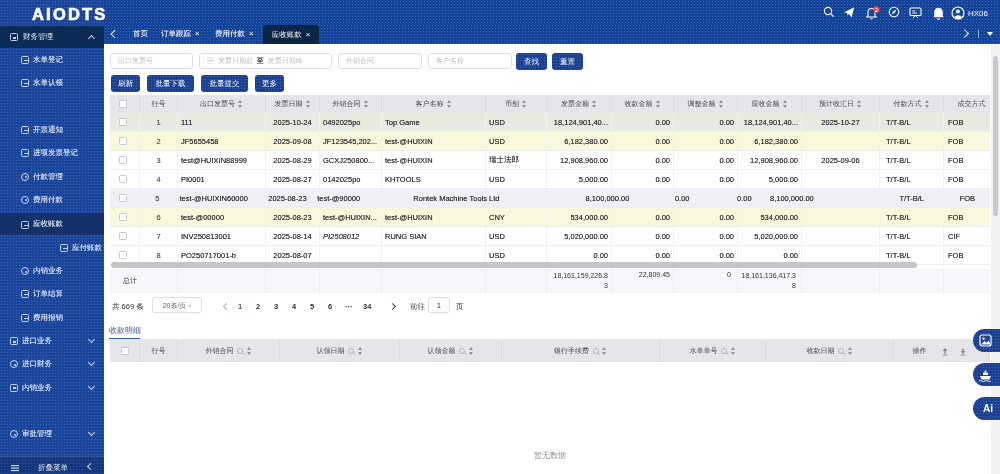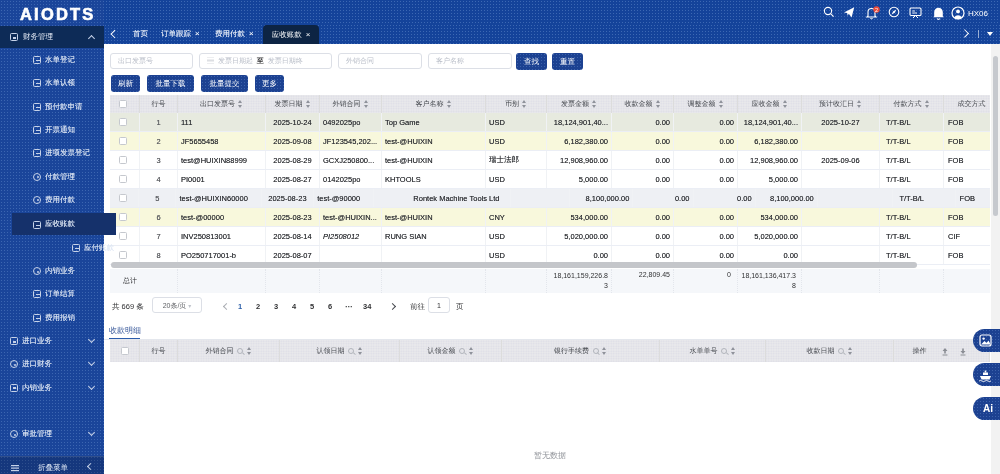--- a/index.html
+++ b/index.html
@@ -4,24 +4,24 @@
 <style>
 * { margin:0; padding:0; box-sizing:border-box; }
 html,body { width:1000px; height:474px; overflow:hidden; font-family:"Liberation Sans",sans-serif; background:#fff; }
 .bluedots { background-color:#14439a; background-image:radial-gradient(circle, rgba(115,155,215,0.42) 0.6px, rgba(110,150,210,0) 1px); background-size:3px 3px; }
 
 #topbar { position:absolute; left:0; top:0; width:1000px; height:25px; z-index:5; }
 #topbar .ic { position:absolute; top:6px; color:#fff; }
 #hx { position:absolute; top:9px; left:968px; color:#fff; font-size:8px; }
 
 #sidebar { position:absolute; left:0; top:0; width:104px; height:474px; z-index:6; background-color:#1a459a; background-image:radial-gradient(circle, rgba(115,155,215,0.38) 0.6px, rgba(110,150,210,0) 1px); background-size:3px 3px; }
-#logo { position:absolute; left:0; top:0; width:104px; height:26px; color:#fff; font-size:16.5px; font-weight:bold; -webkit-text-stroke:0.6px #fff; letter-spacing:2.2px; line-height:29px; padding-left:20px; }
+#logo { position:absolute; left:0; top:0; width:104px; height:26px; color:#fff; font-size:16.5px; font-weight:bold; -webkit-text-stroke:0.6px #fff; letter-spacing:2.2px; line-height:29px; padding-left:32px; }
 .mhead { position:absolute; left:0; width:104px; height:22px; background:#0d2b57; color:#e8eef8; font-size:7.5px; line-height:22px; }
 .mhead .tt { position:absolute; left:23px; top:0; }
-.mitem { position:absolute; left:12px; width:104px; height:22.3px; color:#dce5f3; font-size:7.5px; line-height:22.3px; text-shadow:0 0 0.35px rgba(220,229,243,0.7); }
+.mitem { position:absolute; left:0; width:104px; height:22.3px; color:#dce5f3; font-size:7.5px; line-height:22.3px; text-shadow:0 0 0.35px rgba(220,229,243,0.7); }
 .mitem .tt { position:absolute; left:33px; top:0; }
 .sect { position:absolute; left:0; width:104px; height:22.3px; color:#dce5f3; font-size:7.5px; line-height:22.3px; text-shadow:0 0 0.35px rgba(220,229,243,0.7); }
 .sect .tt { position:absolute; left:22px; top:0; }
 .chev { position:absolute; right:10px; top:8px; width:5px; height:5px; border-right:1px solid #c6d2e8; border-bottom:1px solid #c6d2e8; }
 .chev.down { transform:rotate(45deg); top:7px; }
 .chev.up { transform:rotate(-135deg); top:10px; }
 .chev.left { transform:rotate(135deg); right:7px; }
 .micon { position:absolute; left:21px; top:7px; width:8px; height:8px; border:1px solid #c6d2e8; border-radius:1.5px; }
 .micon:after { content:""; position:absolute; left:1.5px; top:3px; width:4px; height:1px; background:#c6d2e8; }
 .rnd:after { left:2.5px !important; top:2.5px !important; width:2px !important; height:2px !important; border-radius:50%; }
@@ -118,24 +118,20 @@
       <span class="tt">财务管理</span>
       <span class="chev up"></span>
     </div>
   <div class="mitem" style="top:49.1px;">
       <span class="micon"></span>
       <span class="tt">水单登记</span>
     </div>
   <div class="mitem" style="top:72.4px;">
       <span class="micon"></span>
       <span class="tt">水单认领</span>
-    </div>
-  <div class="mitem" style="top:95.7px;">
-      <span class="micon"></span>
-      <span class="tt">预付款申请</span>
     </div>
   <div class="mitem" style="top:119px;">
       <span class="micon"></span>
       <span class="tt">开票通知</span>
     </div>
   <div class="mitem" style="top:142.3px;">
       <span class="micon"></span>
       <span class="tt">进项发票登记</span>
     </div>
   <div class="mitem" style="top:165.6px;">

